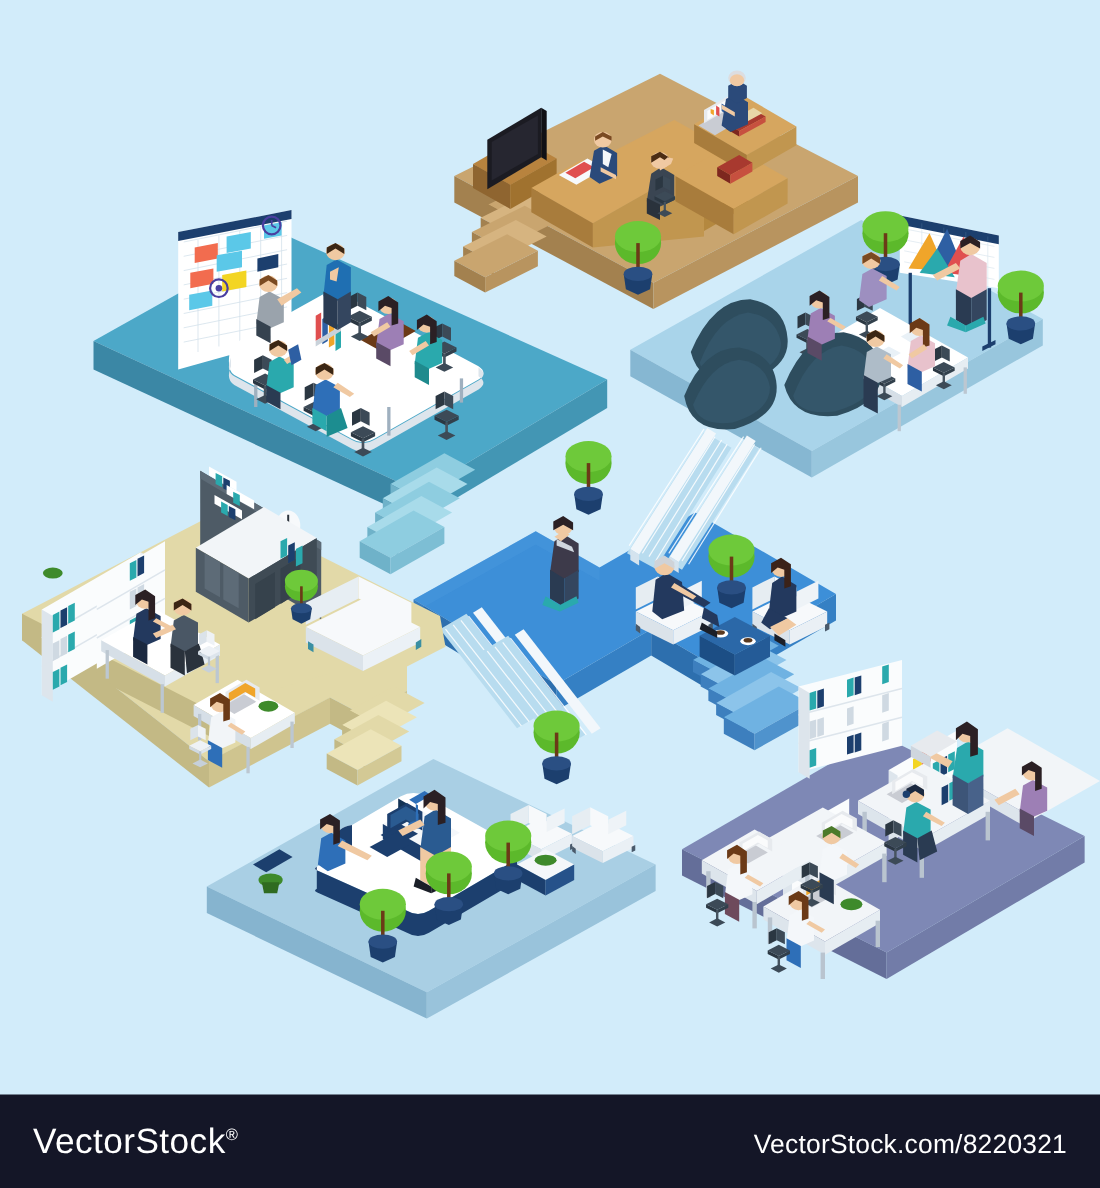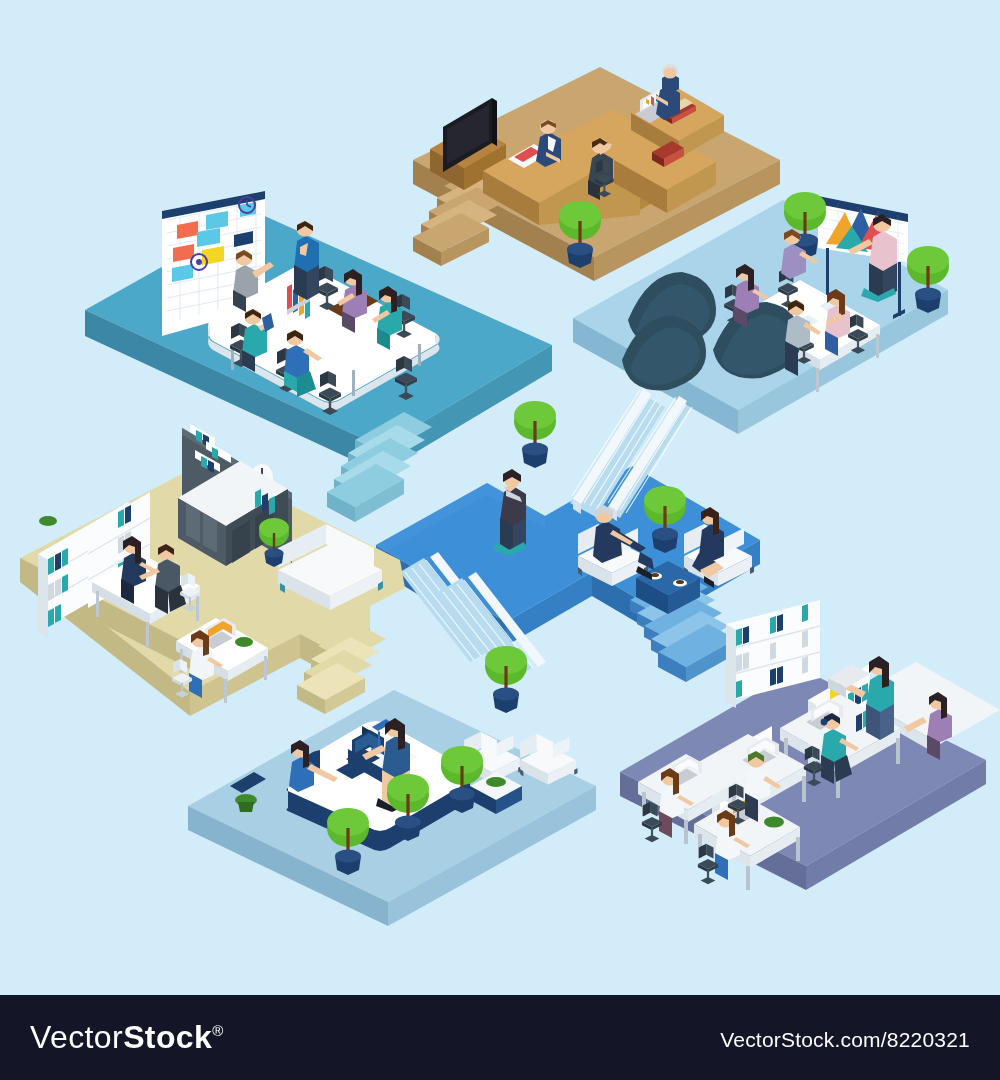--- a/index.html
+++ b/index.html
@@ -2,23 +2,23 @@
 <html><head>
 <meta charset="utf-8">
 <style>
   html,body{margin:0;padding:0;background:#ffffff;}
   body{font-family:"Liberation Sans",sans-serif;}
   #stage{position:relative;width:1000px;height:1080px;overflow:hidden;background:#d2ecfa;}
   #scene{position:absolute;left:0;top:0;width:1000px;height:995px;}
   #footer{position:absolute;left:0;top:995px;width:1000px;height:85px;background:#141627;}
   #logo{position:absolute;left:30px;top:1021px;color:#ffffff;font-size:32px;letter-spacing:.4px;line-height:1;}
   #logo .lt{font-weight:300;margin-top:40px;}
-  #logo .bd{font-weight:700;}
+  #logo .bd{font-weight:400;}
   #logo .reg{font-size:15px;vertical-align:super;font-weight:400;}
-  #url{position:absolute;right:30px;top:1029px;color:#ffffff;font-size:21px;letter-spacing:.2px;line-height:1;}
+  #url{position:absolute;right:30px;top:1029px;color:#ffffff;font-size:24px;letter-spacing:.2px;line-height:1;}
 </style>
 </head>
 <body>
 
 <div id="stage">
 
   <svg id="scene" viewBox="0 0 1000 995" xmlns="http://www.w3.org/2000/svg">
     <defs>
       <g id="tree-big">
         <ellipse cx="0" cy="-34" rx="21" ry="19" fill="#5cb92b"></ellipse>

